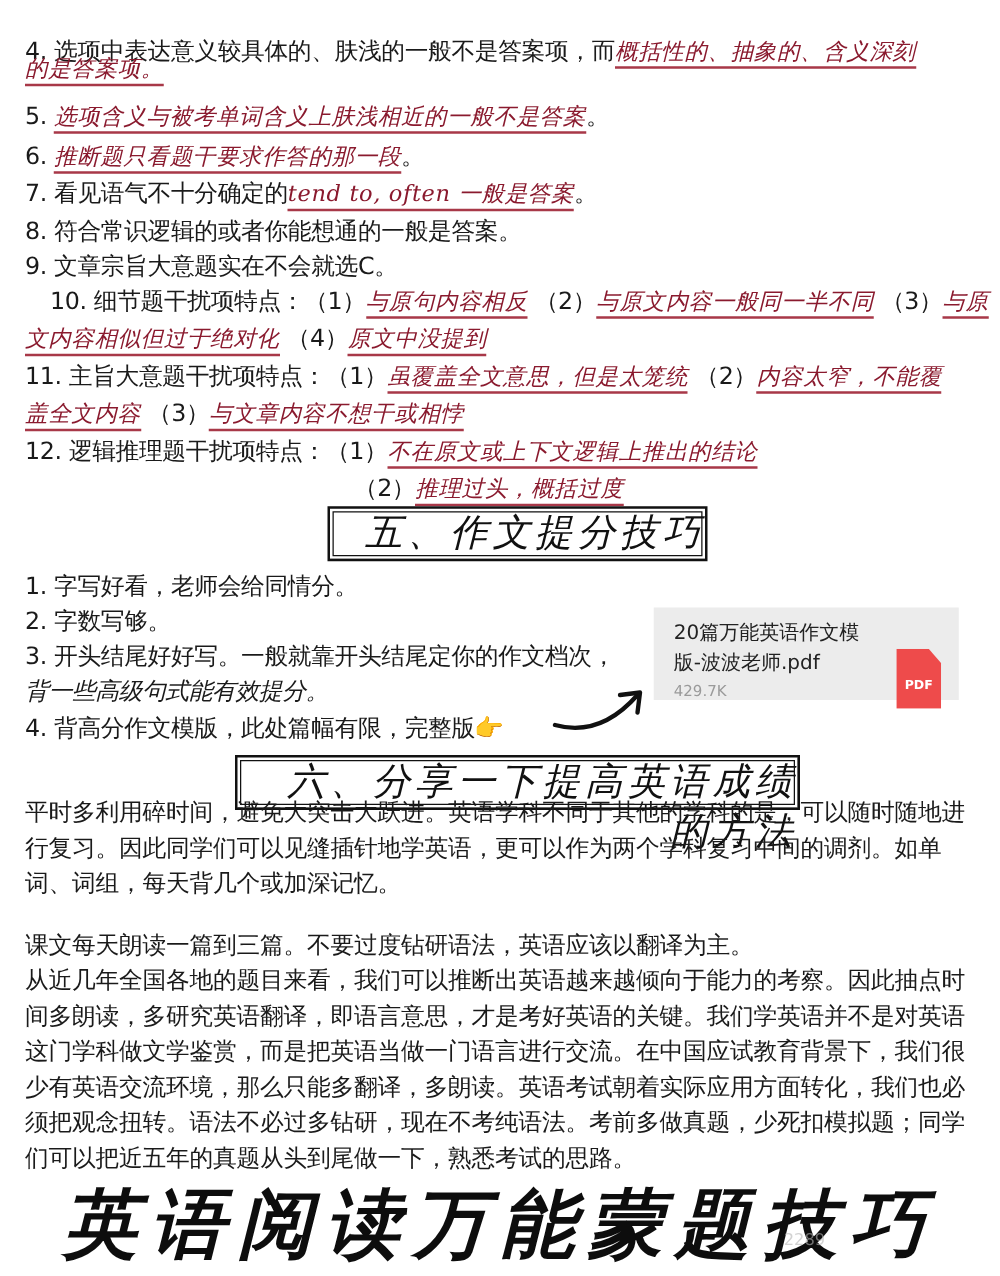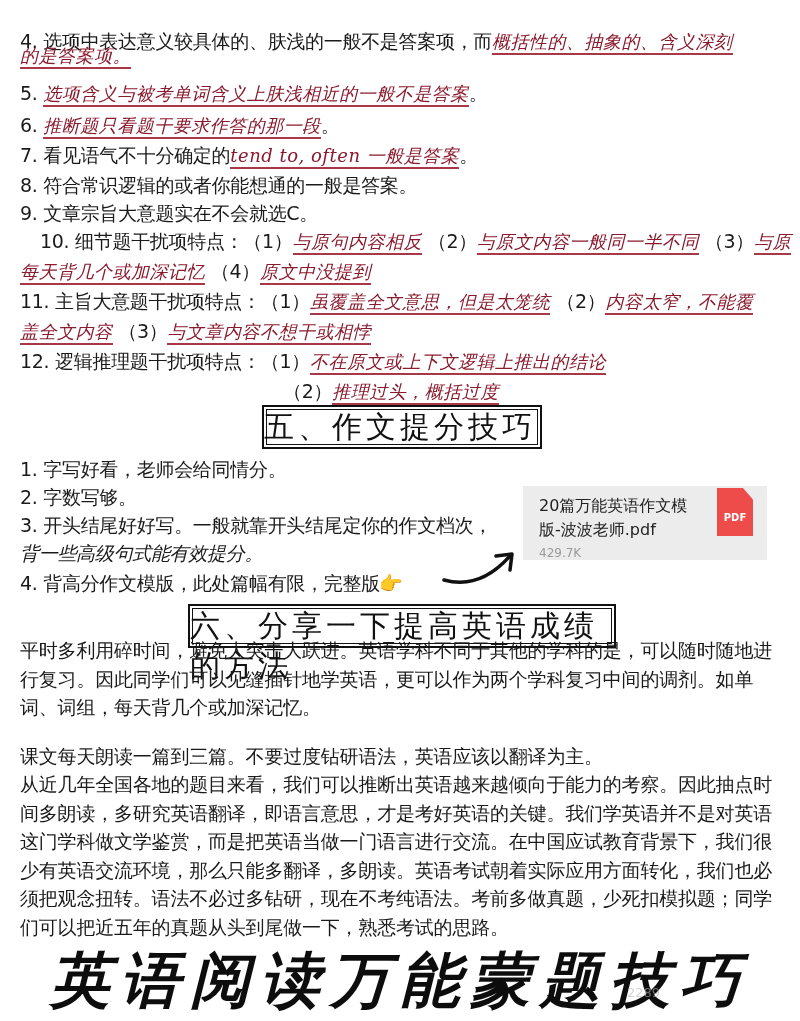--- a/index.html
+++ b/index.html
@@ -15,38 +15,38 @@
   .hw {
     font-family: "DejaVu Serif", "Liberation Serif", serif;
     color: #8a1a2e; font-style: italic; font-size: 18px;
     border-bottom: 2.5px solid #a83848; padding-bottom: 1px;
     letter-spacing: 0.5px;
   }
   .section-box {
     position: absolute; border: 2px solid #111; background: #fff;
     box-shadow: inset 0 0 0 2px #fff, inset 0 0 0 3px #111;
     font-family: "DejaVu Serif", "Liberation Serif", serif;
-    font-size: 30px; color: #111; text-align: left; 
-    letter-spacing: 4px; line-height: 40px;
+    font-size: 30px; color: #111; text-align: right; font-style: italic;
+    letter-spacing: 4px; line-height: 40px; padding-left: 24px;
   }
   .para {
     position: absolute; left: 20px; width: 760px;
     font-size: 19px; line-height: 28.5px; letter-spacing: -0.2px;
   }
   .pdf-card {
     position: absolute; left: 523px; top: 486px; width: 244px; height: 74px;
     background: #ececec;
   }
   .pdf-name {
     position: absolute; left: 16px; top: 8px; width: 150px;
     font-size: 16px; line-height: 24px; color: #222;
   }
   .pdf-size { position: absolute; left: 16px; top: 60px; font-size: 12px; color: #9a9a9a; }
   .pdf-icon {
-    position: absolute; right: 14px; top: 2px; width: 36px; height: 48px;
+    position: absolute; right: 14px; top: 33px; width: 36px; height: 48px;
     background: #ee4b4b; clip-path: polygon(0 0, 72% 0, 100% 24%, 100% 100%, 0 100%); margin-left: 45px;
   }
   .pdf-icon span {
     position: absolute; left: 0; right: 0; top: 24px; text-align: center;
     color: #fff; font-size: 10px; font-weight: bold;
   }
   .big-title {
     position: absolute; left: 0; width: 800px; top: 944px; text-align: center;
     font-family: "DejaVu Serif", "Liberation Serif", serif;
     font-size: 60px; line-height: 72px; color: #0d0d0d; font-style: italic;
@@ -81,21 +81,21 @@
 <div class="line" style="top:172px;">8. 符合常识逻辑的或者你能想通的一般是答案。</div>
 
 <div class="line" style="top:200px;">9. 文章宗旨大意题实在不会就选C。</div>
 
 <div class="line" style="top:228px;margin-left:20px;">
   <span>10. 细节题干扰项特点：（1）</span><span class="hw">与原句内容相反</span>
   <span>（2）</span><span class="hw">与原文内容一般同一半不同</span>
   <span>（3）</span><span class="hw">与原</span>
 </div>
 <div class="line" style="top:258px;">
-  <span class="hw">每天背几个或加深记忆</span>
+  <span class="hw">文内容相似但过于绝对化</span>
   <span>（4）</span><span class="hw">原文中没提到</span>
 </div>
 
 <div class="line" style="top:288px;">
   <span>11. 主旨大意题干扰项特点：（1）</span><span class="hw">虽覆盖全文意思，但是太笼统</span>
   <span>（2）</span><span class="hw">内容太窄，不能覆</span>
 </div>
 <div class="line" style="top:318px;">
   <span class="hw">盖全文内容</span>
   <span>（3）</span><span class="hw">与文章内容不想干或相悖</span>

